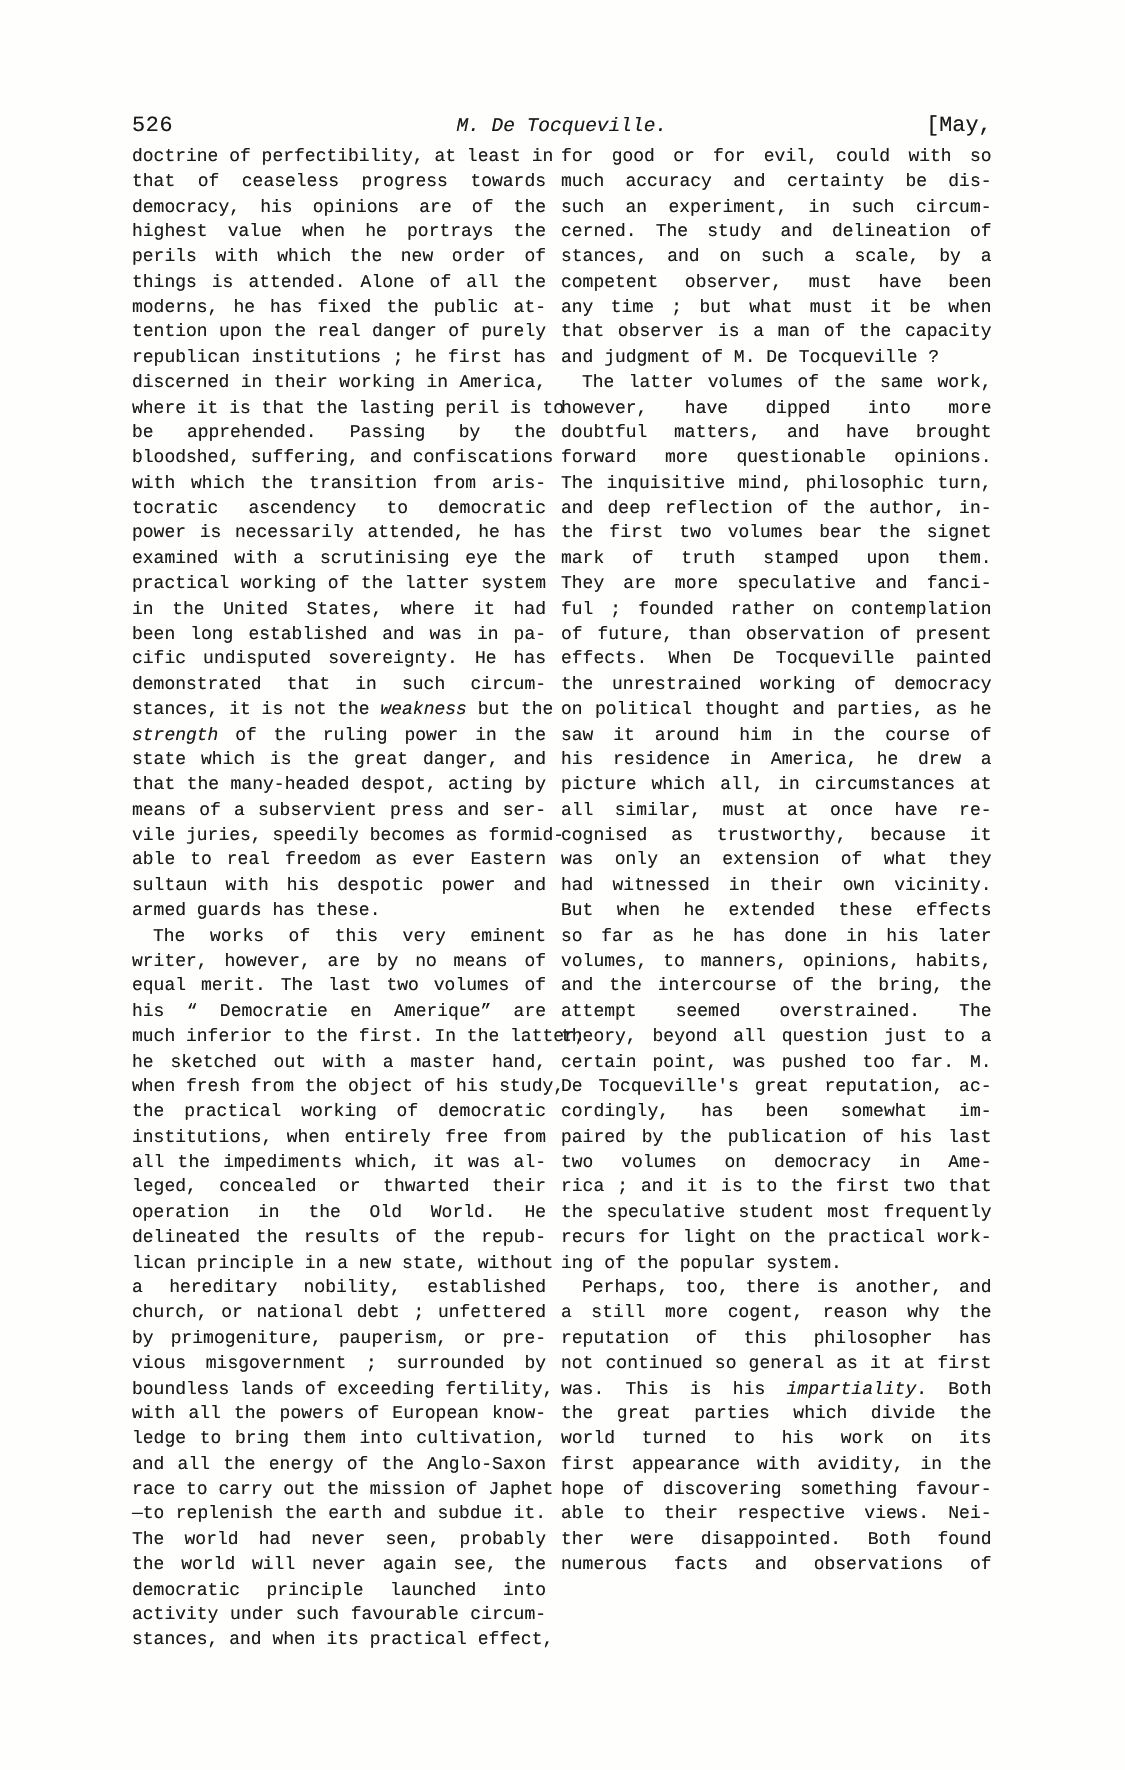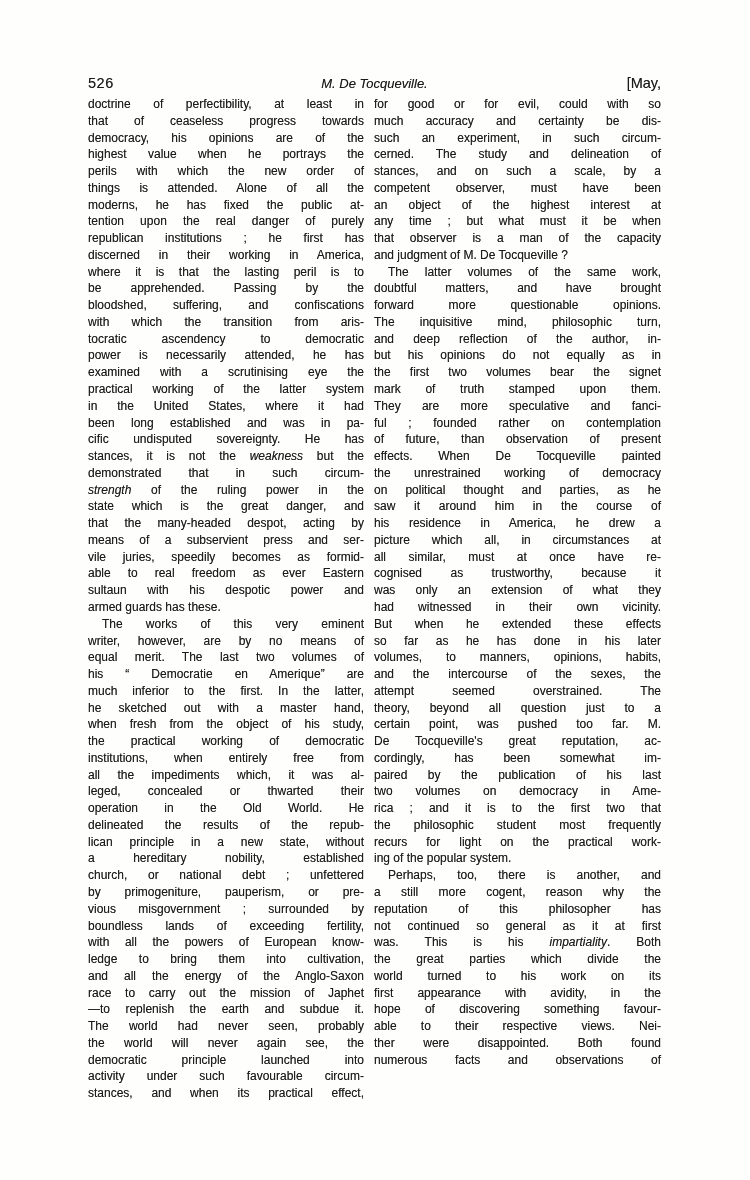--- a/index.html
+++ b/index.html
@@ -6,21 +6,21 @@
     margin: 0;
     padding: 0;
     background: #ffffff;
   }
   .page {
     position: relative;
     width: 750px;
     height: 1180px;
     background: #fefefd;
     overflow: hidden;
-    font-family: Liberation Sans, sans-serif;
+    font-family: Liberation Mono, monospace;
     color: #1b1b1b;
   }
   .header {
     position: absolute;
     top: 75px;
     left: 88px;
     width: 573px;
     display: flex;
     align-items: baseline;
     font-size: 14.5px;
@@ -96,22 +96,22 @@
         <div class="line">be apprehended. Passing by the</div>
         <div class="line">bloodshed, suffering, and confiscations</div>
         <div class="line">with which the transition from aris-</div>
         <div class="line">tocratic ascendency to democratic</div>
         <div class="line">power is necessarily attended, he has</div>
         <div class="line">examined with a scrutinising eye the</div>
         <div class="line">practical working of the latter system</div>
         <div class="line">in the United States, where it had</div>
         <div class="line">been long established and was in pa-</div>
         <div class="line">cific undisputed sovereignty. He has</div>
+        <div class="line">demonstrated that in such circum-</div>
         <div class="line">stances, it is not the <i>weakness</i> but the</div>
-        <div class="line">demonstrated that in such circum-</div>
         <div class="line"><i>strength</i> of the ruling power in the</div>
         <div class="line">state which is the great danger, and</div>
         <div class="line">that the many-headed despot, acting by</div>
         <div class="line">means of a subservient press and ser-</div>
         <div class="line">vile juries, speedily becomes as formid-</div>
         <div class="line">able to real freedom as ever Eastern</div>
         <div class="line">sultaun with his despotic power and</div>
         <div class="line parend">armed guards has these.</div>
         <div class="line indent">The works of this very eminent</div>
         <div class="line">writer, however, are by no means of</div>
@@ -143,58 +143,57 @@
         <div class="line">activity under such favourable circum-</div>
         <div class="line">stances, and when its practical effect,</div>
       </div>
     <div class="col col-right">
         <div class="line">for good or for evil, could with so</div>
         <div class="line">much accuracy and certainty be dis-</div>
         <div class="line">such an experiment, in such circum-</div>
         <div class="line">cerned. The study and delineation of</div>
         <div class="line">stances, and on such a scale, by a</div>
         <div class="line">competent observer, must have been</div>
-        <div class="line">an object of the highest interest at</div>
         <div class="line">any time ; but what must it be when</div>
         <div class="line">that observer is a man of the capacity</div>
         <div class="line parend">and judgment of M. De Tocqueville ?</div>
         <div class="line indent">The latter volumes of the same work,</div>
+        <div class="line">however, have dipped into more</div>
         <div class="line">doubtful matters, and have brought</div>
         <div class="line">forward more questionable opinions.</div>
         <div class="line">The inquisitive mind, philosophic turn,</div>
         <div class="line">and deep reflection of the author, in-</div>
-        <div class="line">but his opinions do not equally as in</div>
         <div class="line">the first two volumes bear the signet</div>
         <div class="line">mark of truth stamped upon them.</div>
         <div class="line">They are more speculative and fanci-</div>
         <div class="line">ful ; founded rather on contemplation</div>
         <div class="line">of future, than observation of present</div>
         <div class="line">effects. When De Tocqueville painted</div>
         <div class="line">the unrestrained working of democracy</div>
         <div class="line">on political thought and parties, as he</div>
         <div class="line">saw it around him in the course of</div>
         <div class="line">his residence in America, he drew a</div>
         <div class="line">picture which all, in circumstances at</div>
         <div class="line">all similar, must at once have re-</div>
         <div class="line">cognised as trustworthy, because it</div>
         <div class="line">was only an extension of what they</div>
         <div class="line">had witnessed in their own vicinity.</div>
         <div class="line">But when he extended these effects</div>
         <div class="line">so far as he has done in his later</div>
         <div class="line">volumes, to manners, opinions, habits,</div>
-        <div class="line">and the intercourse of the sexes, the</div>
+        <div class="line">and the intercourse of the bring, the</div>
         <div class="line">attempt seemed overstrained. The</div>
         <div class="line">theory, beyond all question just to a</div>
         <div class="line">certain point, was pushed too far. M.</div>
         <div class="line">De Tocqueville's great reputation, ac-</div>
         <div class="line">cordingly, has been somewhat im-</div>
         <div class="line">paired by the publication of his last</div>
         <div class="line">two volumes on democracy in Ame-</div>
         <div class="line">rica ; and it is to the first two that</div>
-        <div class="line">the philosophic student most frequently</div>
+        <div class="line">the speculative student most frequently</div>
         <div class="line">recurs for light on the practical work-</div>
         <div class="line parend">ing of the popular system.</div>
         <div class="line indent">Perhaps, too, there is another, and</div>
         <div class="line">a still more cogent, reason why the</div>
         <div class="line">reputation of this philosopher has</div>
         <div class="line">not continued so general as it at first</div>
         <div class="line">was. This is his <i>impartiality</i>. Both</div>
         <div class="line">the great parties which divide the</div>
         <div class="line">world turned to his work on its</div>
         <div class="line">first appearance with avidity, in the</div>

